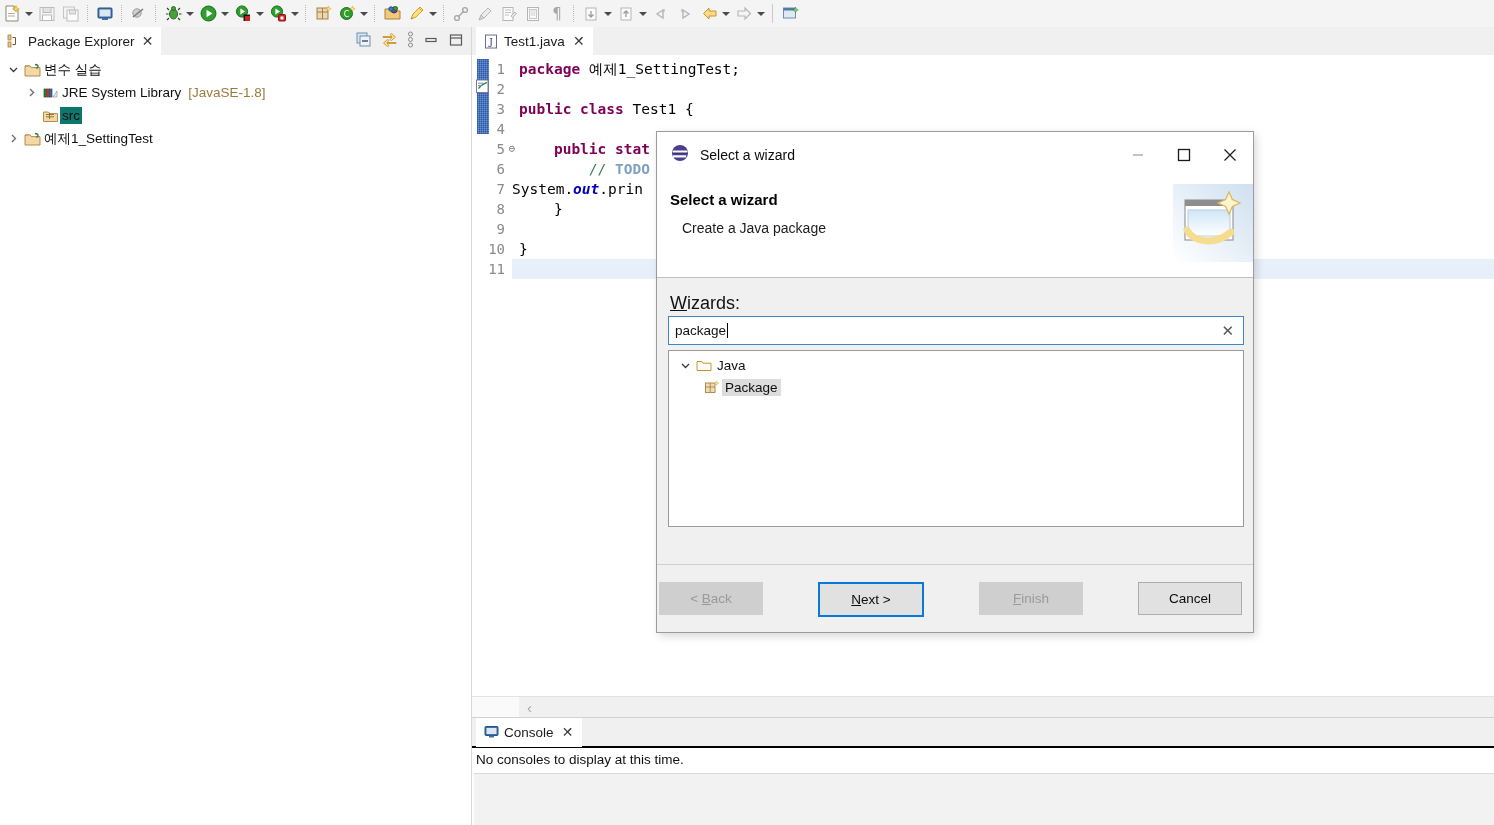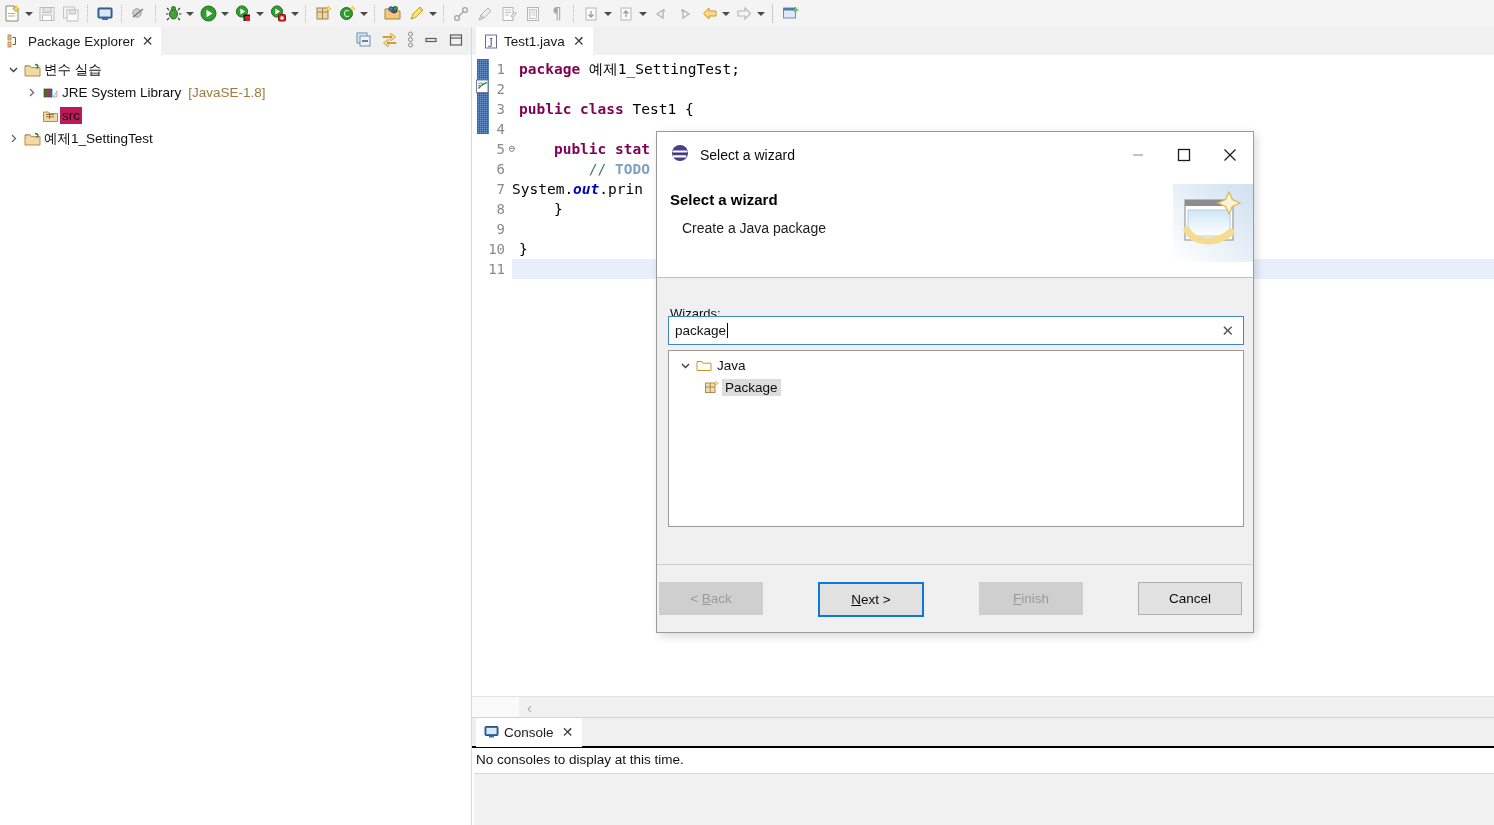--- a/index.html
+++ b/index.html
@@ -60,21 +60,21 @@
   .pe-tree {
     position: absolute; left: 0; top: 28px; width: 471px; bottom: 0;
     background: #ffffff; padding-top: 3px;
   }
   .tr-row {
     display: flex; align-items: center; height: 23px; padding-left: 4px; white-space: nowrap;
   }
   .tr-arrow { width: 18px; display: flex; align-items: center; justify-content: center; }
   .tr-ico { width: 20px; display: flex; align-items: center; justify-content: center; }
   .tr-label { font-size: 13.5px; color: #0f0f0f; padding: 1px 2px; }
-  .tr-label.sel { background: #be185d; }
+  .tr-label.sel { background: #0f766e; }
   .tr-dim { color: #9a7b3b; }
 
   
   .editor-area {
     position: absolute; left: 471px; top: 27px; right: 0; height: 690px;
     background: #ffffff;
     border-left: 1px solid #d8d8d8;
   }
   .ed-tabbar {
     position: absolute; left: 0; top: 0; right: 0; height: 28px;
@@ -172,21 +172,21 @@
   .dlg-header {
     position: relative; height: 100px; background: #ffffff; flex: none;
     border-bottom: 1px solid #bfbfbf;
   }
   .dlg-h-title {
     position: absolute; left: 13px; top: 14px; font-size: 15px; font-weight: bold; color: #000;
   }
   .dlg-h-sub { position: absolute; left: 25px; top: 43px; font-size: 14px; color: #1c1c1c; }
   .dlg-banner { position: absolute; right: 0; top: 7px; width: 80px; height: 78px; }
   .dlg-content { position: relative; flex: 1; background: #f0f0f0; }
-  .dlg-lbl { position: absolute; left: 13px; top: 15px; font-size: 13px; color: #111; margin-top: 13px; }
+  .dlg-lbl { position: absolute; left: 13px; top: 15px; font-size: 18px; color: #111; }
   .dlg-lbl u { text-decoration: underline; }
   .dlg-search {
     position: absolute; left: 11px; top: 38px; width: 574px; height: 27px;
     background: #ffffff; border: 1px solid #3d87c9;
     display: flex; align-items: center;
   }
   .dlg-search-val {
     font-size: 13.5px; color: #111; margin-left: 6px; position: relative;
   }
   .caret {

